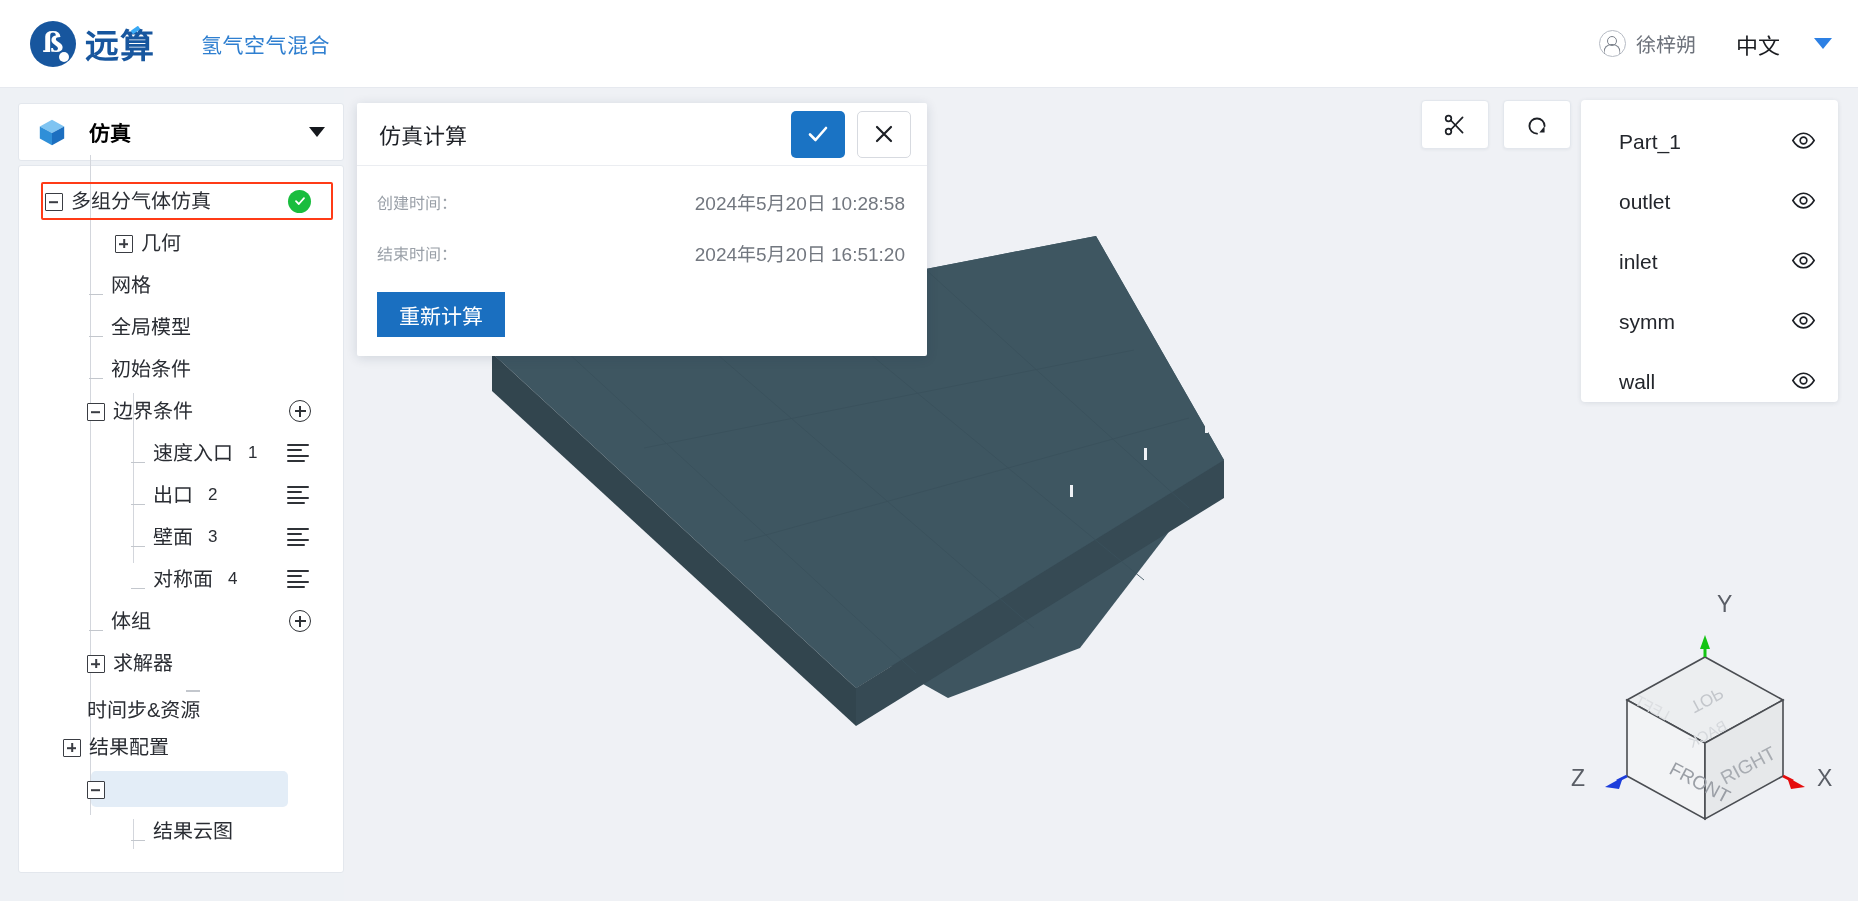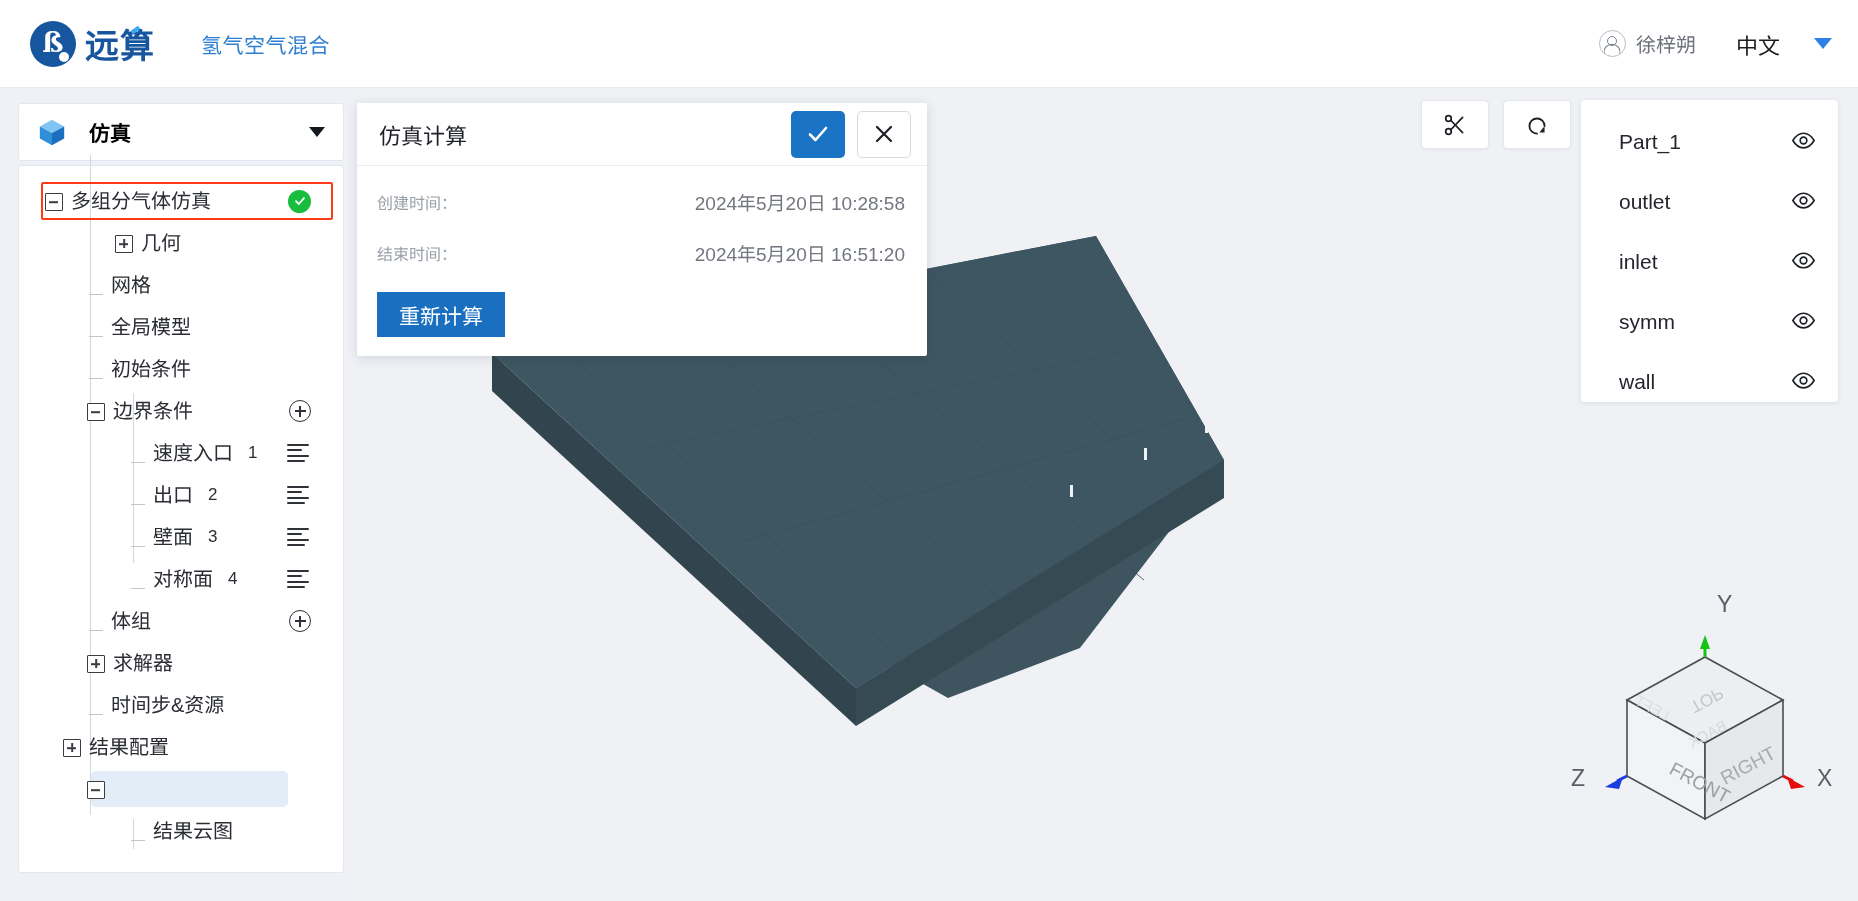--- a/index.html
+++ b/index.html
@@ -446,21 +446,21 @@
             </div>
             <div class="plus-circle"></div>
           </div>
           <div class="tree-row">
             <div class="row-inner" style="margin-left: 68px;">
               <span class="sq-toggle plus"></span>
               <span class="lbl">求解器</span>
             </div>
           </div>
           <div class="tree-row">
-            <div class="row-inner" style="margin-left: 68px;">
+            <div class="row-inner" style="margin-left: 68px; flex-direction: column;">
               <span class="leaf-dash" style="margin-left: 2px;"></span>
               <span class="lbl">时间步&amp;资源</span>
             </div>
           </div>
           <div class="tree-row">
             <div class="row-inner" style="margin-left: 44px;">
               <span class="sq-toggle plus"></span>
               <span class="lbl">结果配置</span>
             </div>
           </div>

